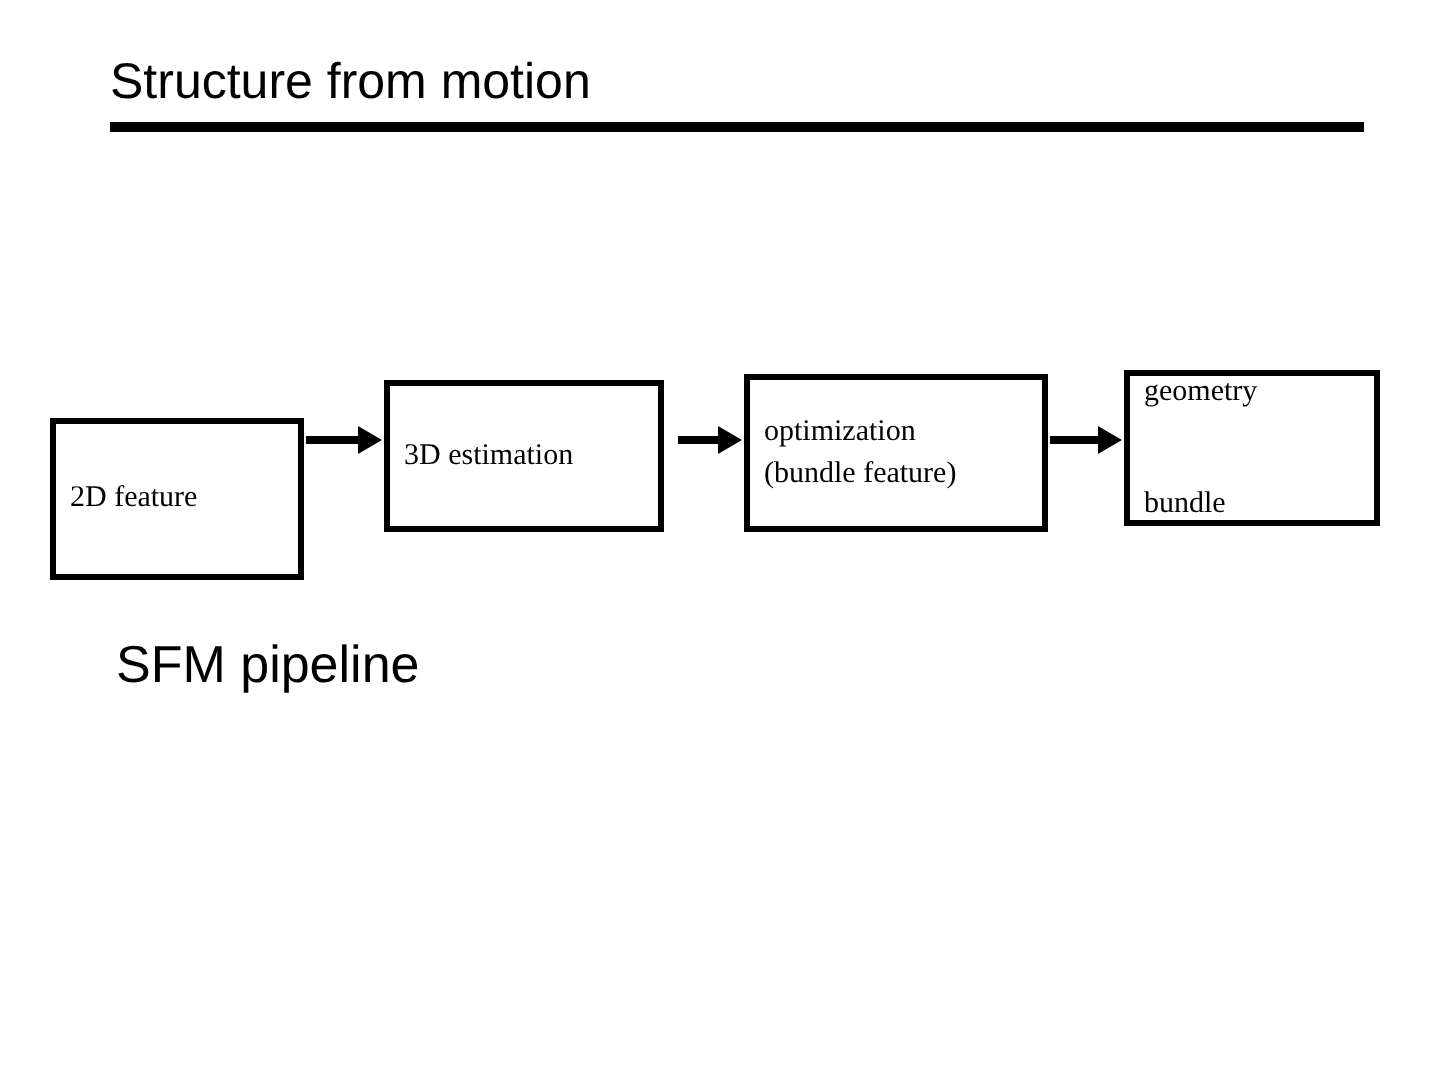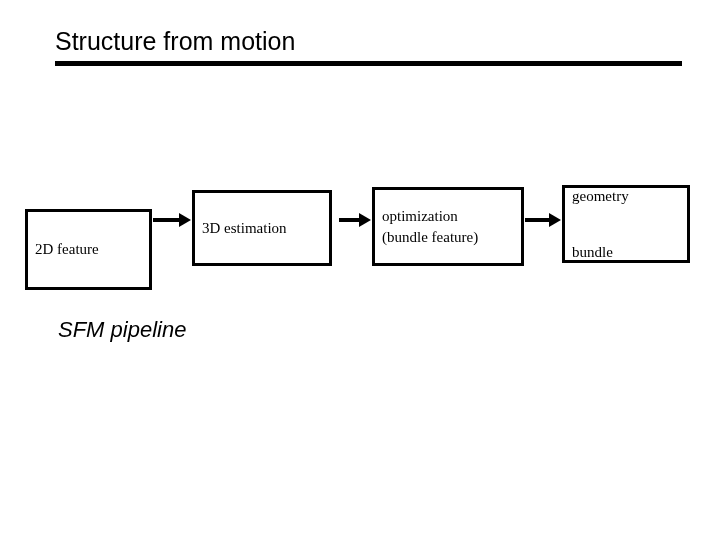--- a/index.html
+++ b/index.html
@@ -96,25 +96,24 @@
   .arrow-1 { left: 153px; top: 218px; width: 27px; }
   .arrow-2 { left: 339px; top: 218px; width: 21px; }
   .arrow-3 { left: 525px; top: 218px; width: 25px; }
 
   
   .caption {
     position: absolute;
     left: 58px;
     top: 317px;
     font-family: "Liberation Sans", sans-serif;
-    font-size: 22px;
+    font-size: 26px;
     font-weight: 400;
     color: #000000;
     white-space: nowrap;
-    font-style: italic;
   }
 </style>
 </head>
 <body>
 
 <div class="slide">
 
   <div class="slide-title">Structure from motion</div>
 
   <div class="title-rule"></div>

